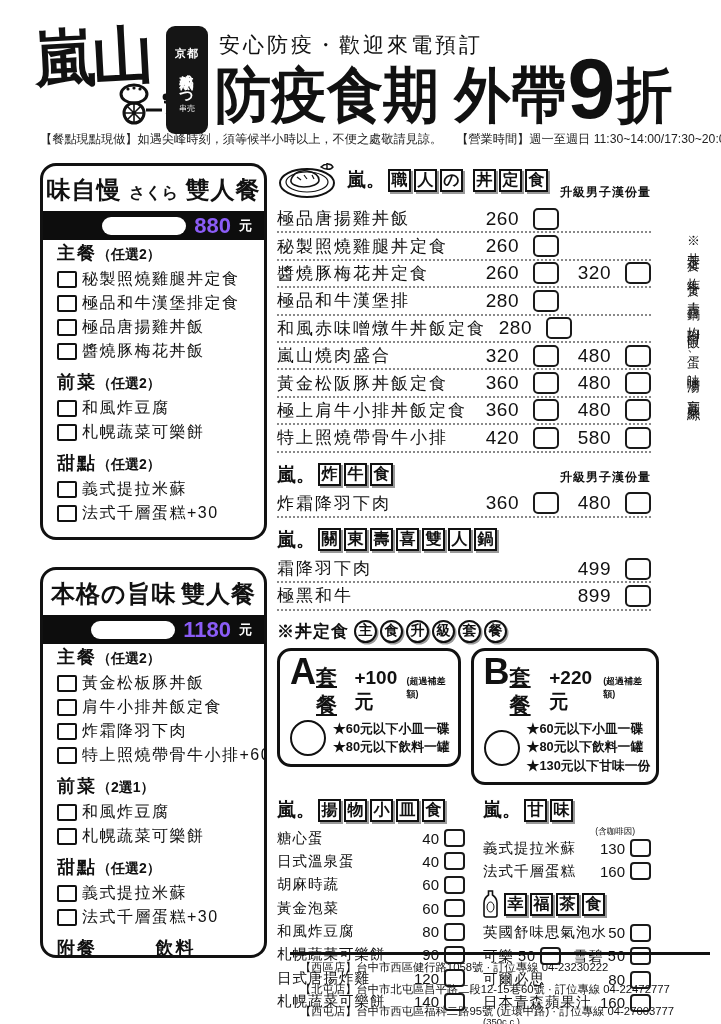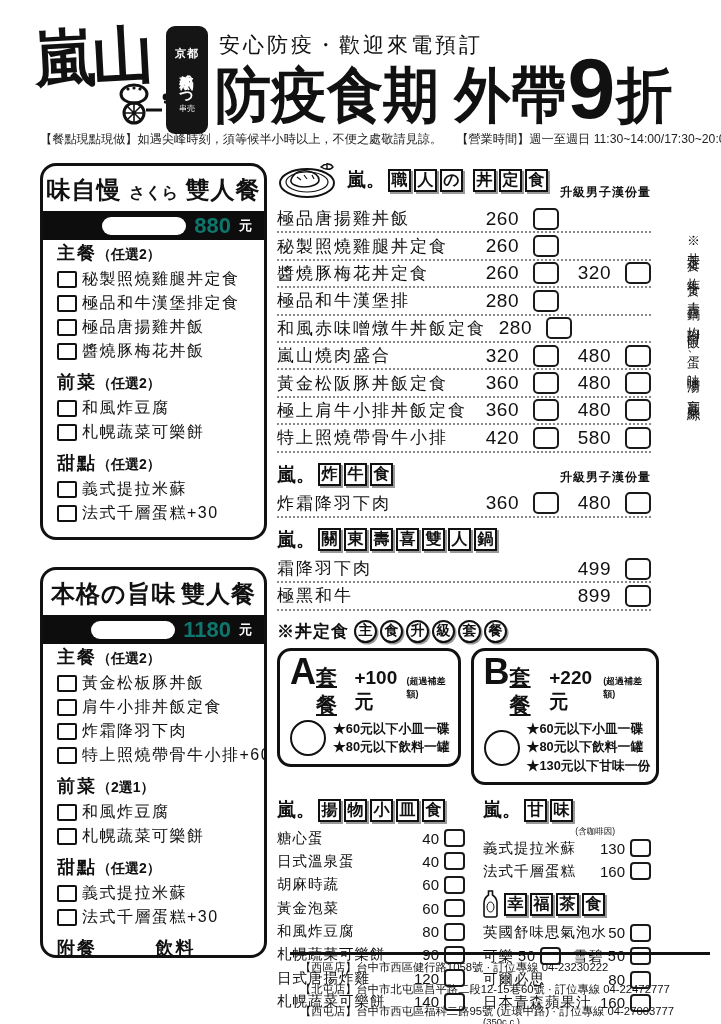--- a/index.html
+++ b/index.html
@@ -31,21 +31,21 @@
   .combo { position:absolute; left:40px; width:227px; border:3px solid #111; border-radius:16px;
     overflow:hidden; background:#fff; }
   .combo.one { top:163px; height:377px; }
   .combo.two { top:567px; height:391px; }
   .cb-title { text-align:center; padding:8px 0 5px; font-weight:bold; white-space:nowrap; }
   .cb-title .t-main,.cb-title .t-end { font-size:24px; letter-spacing:1px; }
   .cb-title .t-mid { font-size:16px; margin:0 3px; }
   .cb-bar { background:#0d0d0d; height:29px; display:flex; align-items:center;
     justify-content:flex-end; gap:8px; padding-right:12px; }
   .cb-oval { width:84px; height:18px; background:#fff; border-radius:10px; }
-  .cb-price { color:#0f766e; font-size:22px; font-weight:bold; line-height:1; }
+  .cb-price { color:#8b5cf6; font-size:22px; font-weight:bold; line-height:1; }
   .cb-unit { color:#fff; font-size:13px; font-weight:bold; }
   .cb-body { padding:1px 10px 0 14px; }
   .csec { margin-bottom:7px; }
   .sec-label { font-size:18px; font-weight:bold; letter-spacing:2px; margin-bottom:2px; }
   .sec-label .hint { font-size:14px; letter-spacing:0; }
   .citem { display:flex; align-items:center; gap:5px; height:24px; }
   .cbox { width:20px; height:17px; border:2px solid #111; border-radius:2px;
     position:relative; flex:none; background:#fff; }
   .cmark { position:absolute; top:-9px; left:1px; font-size:24px; font-weight:900; line-height:1; }
   .clabel { font-size:16px; letter-spacing:1.5px; white-space:nowrap; }
@@ -88,21 +88,21 @@
   .ab-circle { width:36px; height:36px; border:2.5px solid #111; border-radius:50%; flex:none; background:#fff; }
   .ab-lines { font-size:12.8px; font-weight:bold; line-height:1.45; white-space:nowrap; }
   
   .bottom-cols { display:flex; margin-top:12px; }
   .plates-col { width:188px; }
   .sweets-col { width:168px; margin-left:auto; }
   .prow { display:flex; align-items:center; height:23.4px; }
   .pname { flex:1; font-size:14.5px; letter-spacing:1px; white-space:nowrap; }
   .pprice { width:34px; text-align:right; font-size:15px; margin-right:5px; }
   .pqb { width:21px; height:18px; border:2px solid #1a1a1a; border-radius:4px; background:#fff; flex:none; }
-  .caffeine { font-size:8.5px; text-align:right; margin-right:36px; height:10px; line-height:10px; }
+  .caffeine { font-size:8.5px; text-align:right; margin-right:16px; height:10px; line-height:10px; }
   .tea-head { margin-top:7px; }
   .bottle-icon { margin-right:6px; }
   .pair { display:flex; align-items:center; gap:4px; flex:1; font-size:14.5px; letter-spacing:1px; }
   .vol-note { font-size:9.5px; margin-top:1px; }
   
   .side-note { position:absolute; left:684px; top:226px; height:360px;
     writing-mode:vertical-rl; font-size:13px; letter-spacing:3px;
     font-family:"Liberation Serif", serif; }
   
   .footer-divider { position:absolute; left:290px; top:952px; width:420px; height:3px; background:#111; }

